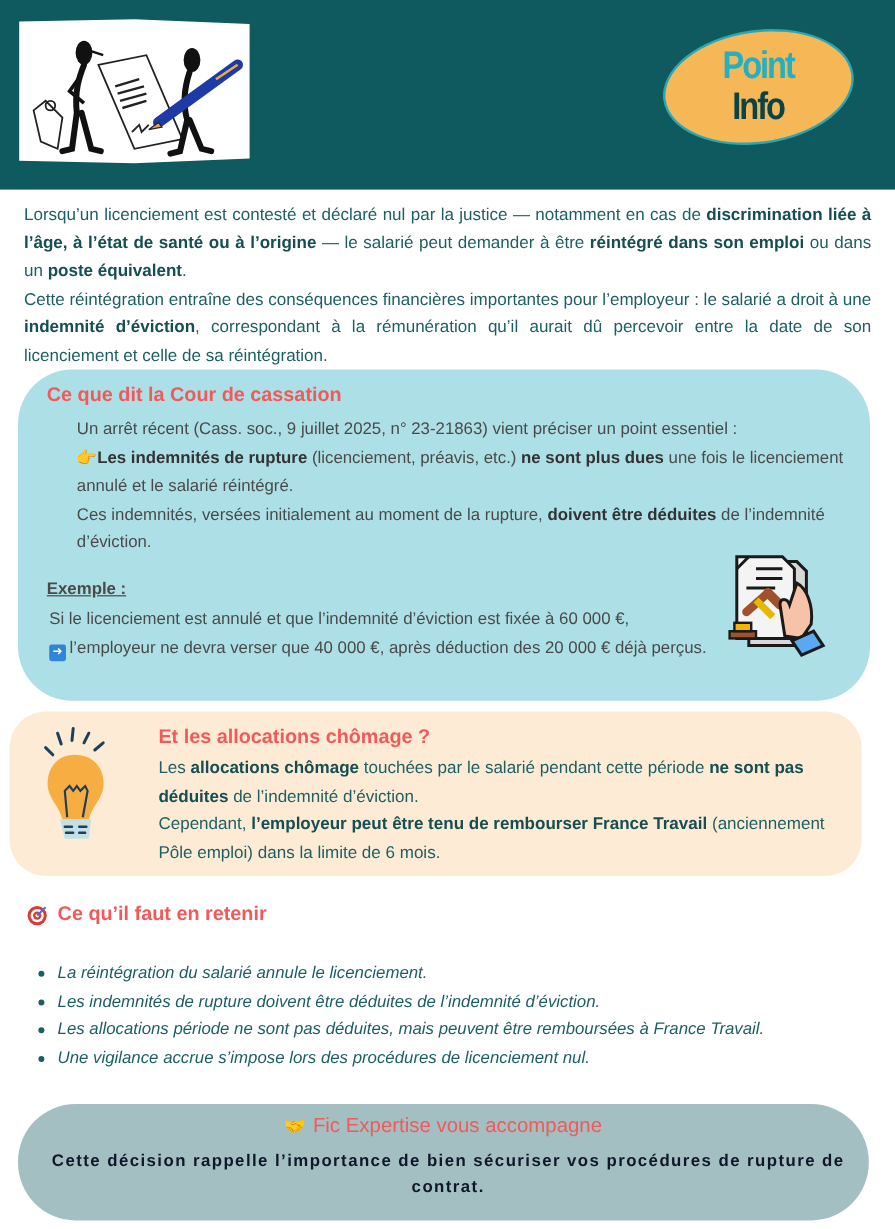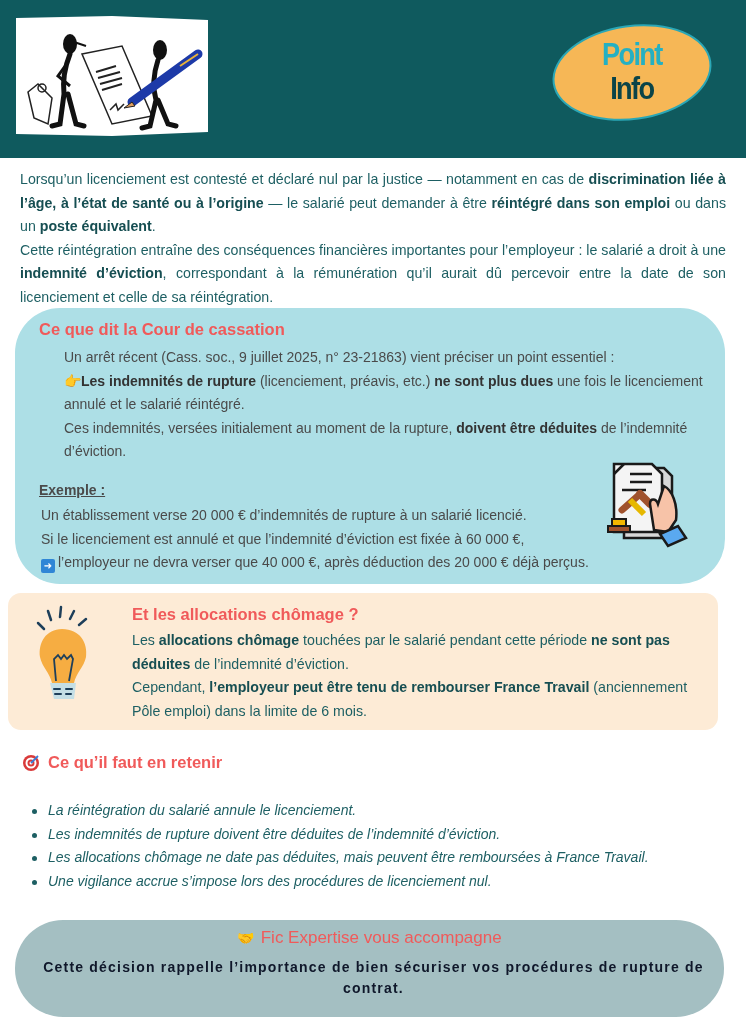--- a/index.html
+++ b/index.html
@@ -30,21 +30,21 @@
     .blue-body { position: absolute; left: 24px; top: 38px; width: 645px; color: #4a4a4a; margin-left: 25px; }
     .blue-body b { color: #333333; }
     .blue-body .p, .blue-body { font-size: 14px; line-height: 23.5px; }
     .example-label { position: absolute; left: 24px; top: 174px; font-size: 14px; font-weight: bold; text-decoration: underline; color: #4a4a4a; }
     .example-lines { position: absolute; left: 26px; top: 196px; width: 600px; font-size: 14px; line-height: 23.5px; color: #4a4a4a; }
     .court-icon { position: absolute; left: 585px; top: 148px; width: 90px; height: 92px; }
     .pointing { display: inline-block; width: 17px; color: #f5c33b; font-size: 14px; }
     .arrow-sq { display: inline-block; width: 14px; height: 14px; background: #2f86d6; border-radius: 2px; color: #fff; font-size: 10px; line-height: 14px; text-align: center; vertical-align: -2px; margin-right: 3px; }
 
     
-    .box-orange { position: absolute; left: 8px; top: 593px; width: 710px; height: 137px; background: #fdebd6; border-radius: 13px; }
+    .box-orange { position: absolute; left: 8px; top: 593px; width: 710px; height: 137px; background: #fdebd6; border-radius: 30px; }
     .bulb-icon { position: absolute; left: 20px; top: 10px; width: 70px; height: 100px; }
     .orange-title { position: absolute; left: 124px; top: 12px; }
     .orange-body { position: absolute; left: 124px; top: 36px; width: 575px; }
 
     
     .retenir-title { position: absolute; left: 22px; top: 753px; display: flex; align-items: center; gap: 8px; }
     .target-icon { width: 18px; height: 18px; }
     .bullets { position: absolute; left: 30px; top: 799px; width: 690px; list-style: none; font-style: italic; }
     .bullets li { font-size: 14px; line-height: 23.7px; color: #1d5f63; padding-left: 18px; position: relative; }
     .bullets li::before { content: ""; position: absolute; left: 2px; top: 10px; width: 5px; height: 5px; border-radius: 50%; background: #1d5f63; }
@@ -108,21 +108,20 @@
     <div>
       <span class="pointing">👉</span><b>Les indemnités de rupture</b><span> (licenciement, préavis, etc.) </span><b>ne sont plus dues</b><span> une fois le licenciement annulé et le salarié réintégré.</span>
     </div>
     <div>
       <span>Ces indemnités, versées initialement au moment de la rupture, </span><b>doivent être déduites</b><span> de l’indemnité d’éviction.</span>
     </div>
   </div>
 
   <div class="example-label">Exemple :</div>
   <div class="example-lines">
-    <div>Un établissement verse 20 000 € d’indemnités de rupture à un salarié licencié.</div>
     <div>Si le licenciement est annulé et que l’indemnité d’éviction est fixée à 60 000 €,</div>
     <div><span class="arrow-sq">➜</span><span>l’employeur ne devra verser que 40 000 €, après déduction des 20 000 € déjà perçus.</span></div>
   </div>
 
   <svg class="court-icon" viewBox="0 0 90 92">
     <path d="M18 8 L58 8 L66 16 L66 78 L18 78 Z" fill="#d8d8d8" stroke="#1a1a1a" stroke-width="2.5" transform="translate(6,4)"></path>
     <path d="M14 8 L52 8 L62 18 L62 76 L14 76 Z" fill="#f4f4f4" stroke="#1a1a1a" stroke-width="2.5"></path>
     <path d="M14 18 L24 8" stroke="#1a1a1a" stroke-width="2.5"></path>
     <path d="M30 18 H52 M30 26 H52 M22 34 H46" stroke="#1a1a1a" stroke-width="2.5"></path>
     <path d="M22 54 L40 38" stroke="#a0522d" stroke-width="7" stroke-linecap="round"></path>
@@ -160,21 +159,21 @@
     <circle cx="9" cy="9" r="5.5" fill="#ffffff"></circle>
     <circle cx="9" cy="9" r="3.5" fill="#d93a3a"></circle>
     <circle cx="9" cy="9" r="1.5" fill="#ffffff"></circle>
     <path d="M9 9 L16 2" stroke="#3a7bd5" stroke-width="1.8"></path>
   </svg>
   <span class="box-title">Ce qu’il faut en retenir</span>
 </div>
 <ul class="bullets">
   <li>La réintégration du salarié annule le licenciement.</li>
   <li>Les indemnités de rupture doivent être déduites de l’indemnité d’éviction.</li>
-  <li>Les allocations chômage ne date pas déduites, mais peuvent être remboursées à France Travail.</li>
+  <li>Les allocations période ne sont pas déduites, mais peuvent être remboursées à France Travail.</li>
   <li>Une vigilance accrue s’impose lors des procédures de licenciement nul.</li>
 </ul>
 
 <div class="pill">
   <div class="pill-title">
     <span class="handshake">🤝</span>
     <span class="box-title">Fic Expertise vous accompagne</span>
   </div>
   <div class="pill-body">Cette décision rappelle l’importance de bien sécuriser vos procédures de rupture de contrat.</div>
 </div>

